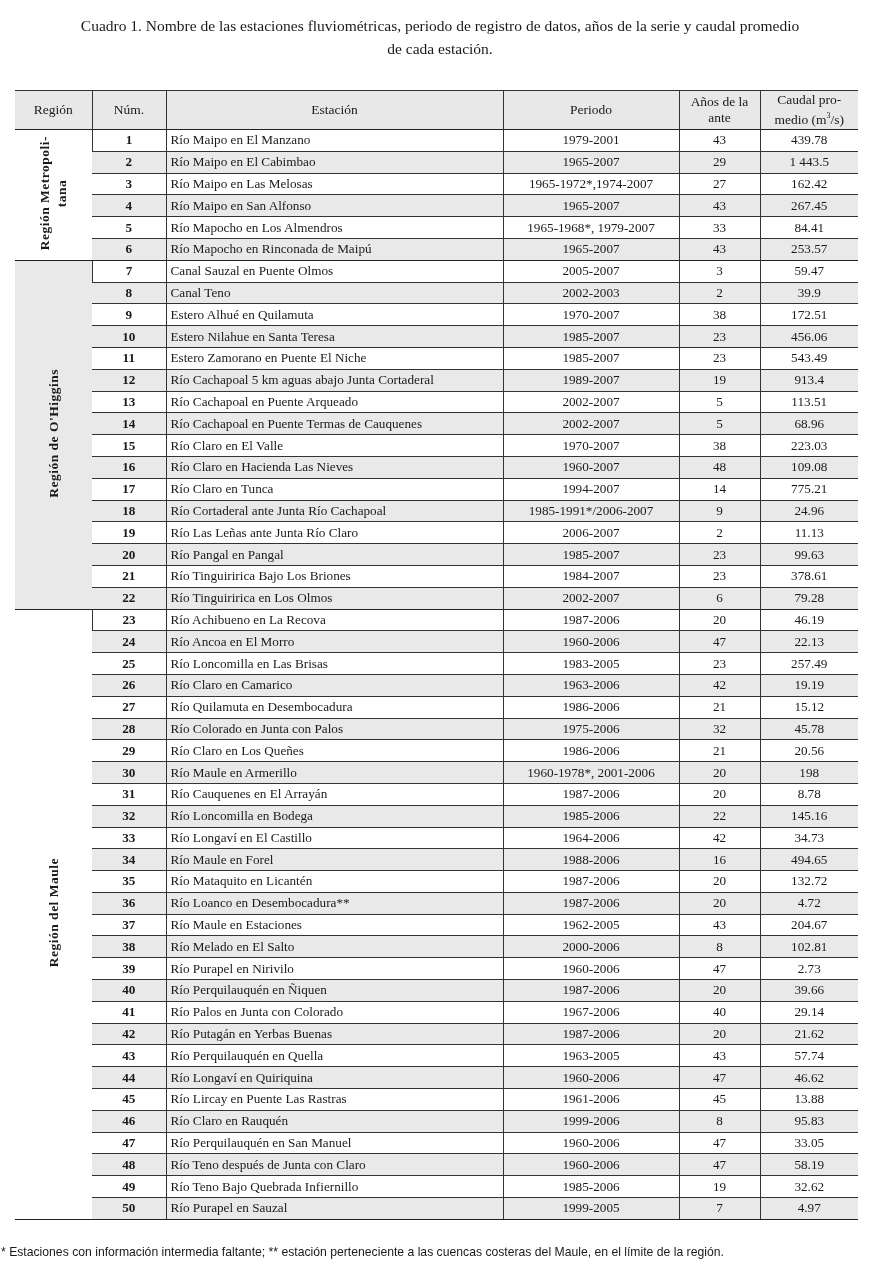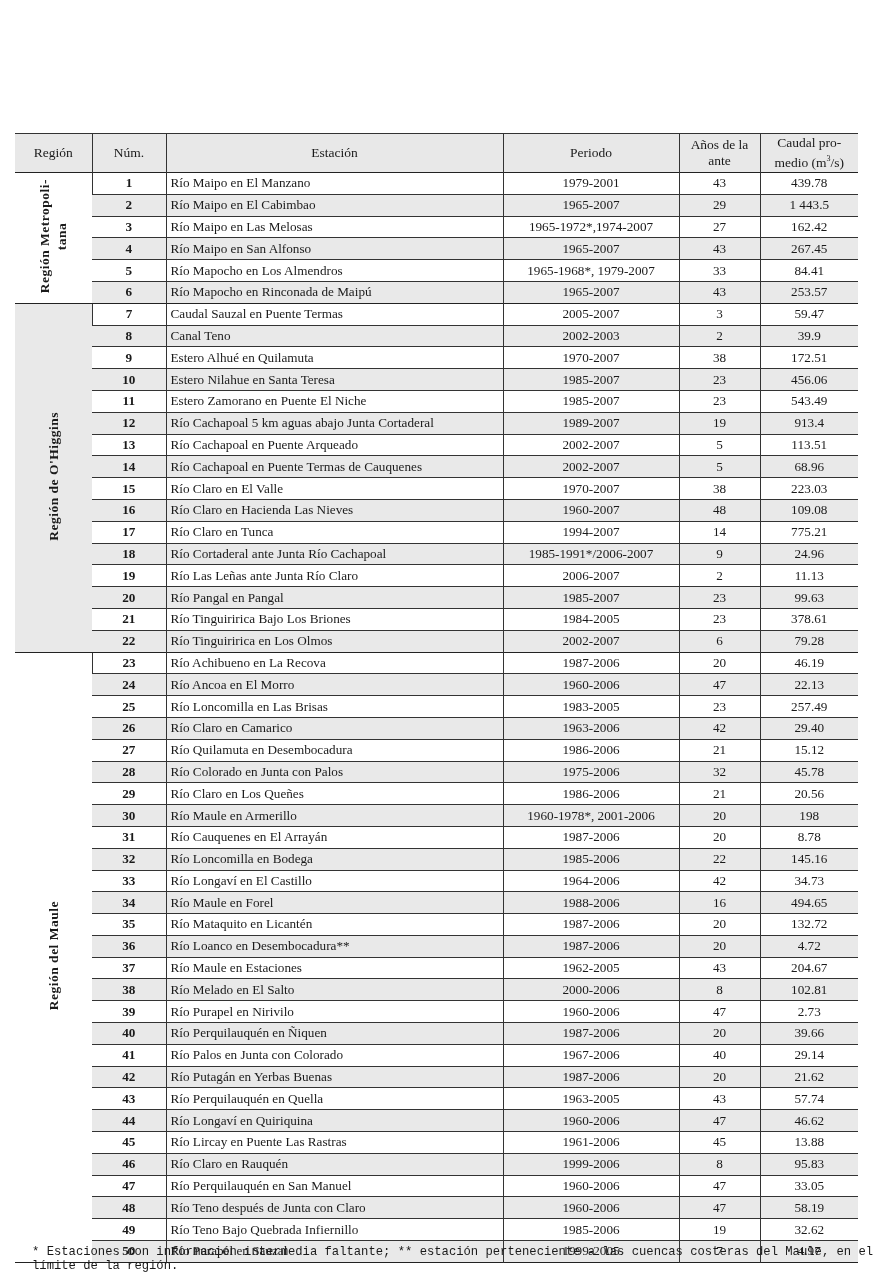--- a/index.html
+++ b/index.html
@@ -6,21 +6,21 @@
     body {
       width: 877px; height: 1276px; position: relative; overflow: hidden;
       font-family: "Liberation Serif", "DejaVu Serif", serif; color: #1a1a1a;
     }
     .caption {
       position: absolute; left: 40px; top: 14px; width: 800px;
       text-align: center; font-size: 15.5px; line-height: 23px;
     }
     table.data {
       position: absolute; left: 15px; top: 90px; width: 843px;
-      border-collapse: collapse; table-layout: fixed; font-size: 13.2px; margin-top: 43px;
+      border-collapse: collapse; table-layout: fixed; font-size: 13.2px;
     }
     table.data th, table.data td {
       border-left: 1px solid #333; border-top: 1px solid #333;
       padding: 0 4px; height: 20.8px; line-height: 14px;
       white-space: nowrap; overflow: hidden;
     }
     table.data tr > *:first-child { border-left: none; }
     table.data thead tr { border-top: 1.5px solid #222; }
     table.data th {
       background: #e8e8e8; font-weight: normal; font-size: 13.5px;
@@ -35,29 +35,31 @@
       border-top: 1.5px solid #222;
     }
     table.data td.region.gray { background: #e9e9e9 !important; }
     table.data tbody { border-bottom: 1.5px solid #222; }
     table.data tr.group-start td { border-top: 1.5px solid #222; }
     .vtext {
       writing-mode: vertical-rl; transform: rotate(180deg);
       display: inline-block; line-height: 17px; letter-spacing: 0.5px; text-align: center;
     }
     .footnote {
-      position: absolute; left: 32px; top: 1245px; font-size: 12.2px;
-      font-family: Liberation Mono, monospace;
+      position: absolute; left: 1px; top: 1245px; font-size: 12.2px;
+      font-family: Liberation Sans, sans-serif;
     }
     sup { font-size: 8px; }
   </style>
 </head>
 <body>
 
 <div class="caption">
+  <div>Cuadro 1. Nombre de las estaciones fluviométricas, periodo de registro de datos, años de la serie y caudal promedio</div>
+  <div>de cada estación.</div>
 </div>
 
 <table class="data">
   <colgroup>
     <col style="width:77px">
       <col style="width:74px">
       <col style="width:337px">
     <col style="width:176px">
       <col style="width:81px">
       <col style="width:98px">
@@ -112,21 +114,21 @@
       <tr class="shade">
         <td class="num">6</td>
         <td class="est">Río Mapocho en Rinconada de Maipú</td>
         <td class="per">1965-2007</td>
         <td class="yrs">43</td>
         <td class="cau">253.57</td>
       </tr>
       <tr class="group-start">
         <td class="region gray" rowspan="16"><span class="vtext"><span>Región de O'Higgins</span></span></td>
         <td class="num">7</td>
-        <td class="est">Caudal Sauzal en Puente Termas</td>
+        <td class="est">Canal Sauzal en Puente Olmos</td>
         <td class="per">2005-2007</td>
         <td class="yrs">3</td>
         <td class="cau">59.47</td>
       </tr>
       <tr class="shade">
         <td class="num">8</td>
         <td class="est">Canal Teno</td>
         <td class="per">2002-2003</td>
         <td class="yrs">2</td>
         <td class="cau">39.9</td>
@@ -211,21 +213,21 @@
       <tr class="shade">
         <td class="num">20</td>
         <td class="est">Río Pangal en Pangal</td>
         <td class="per">1985-2007</td>
         <td class="yrs">23</td>
         <td class="cau">99.63</td>
       </tr>
       <tr>
         <td class="num">21</td>
         <td class="est">Río Tinguiririca Bajo Los Briones</td>
-        <td class="per">1984-2005</td>
+        <td class="per">1984-2007</td>
         <td class="yrs">23</td>
         <td class="cau">378.61</td>
       </tr>
       <tr class="shade">
         <td class="num">22</td>
         <td class="est">Río Tinguiririca en Los Olmos</td>
         <td class="per">2002-2007</td>
         <td class="yrs">6</td>
         <td class="cau">79.28</td>
       </tr>
@@ -249,21 +251,21 @@
         <td class="est">Río Loncomilla en Las Brisas</td>
         <td class="per">1983-2005</td>
         <td class="yrs">23</td>
         <td class="cau">257.49</td>
       </tr>
       <tr class="shade">
         <td class="num">26</td>
         <td class="est">Río Claro en Camarico</td>
         <td class="per">1963-2006</td>
         <td class="yrs">42</td>
-        <td class="cau">29.40</td>
+        <td class="cau">19.19</td>
       </tr>
       <tr>
         <td class="num">27</td>
         <td class="est">Río Quilamuta en Desembocadura</td>
         <td class="per">1986-2006</td>
         <td class="yrs">21</td>
         <td class="cau">15.12</td>
       </tr>
       <tr class="shade">
         <td class="num">28</td>

